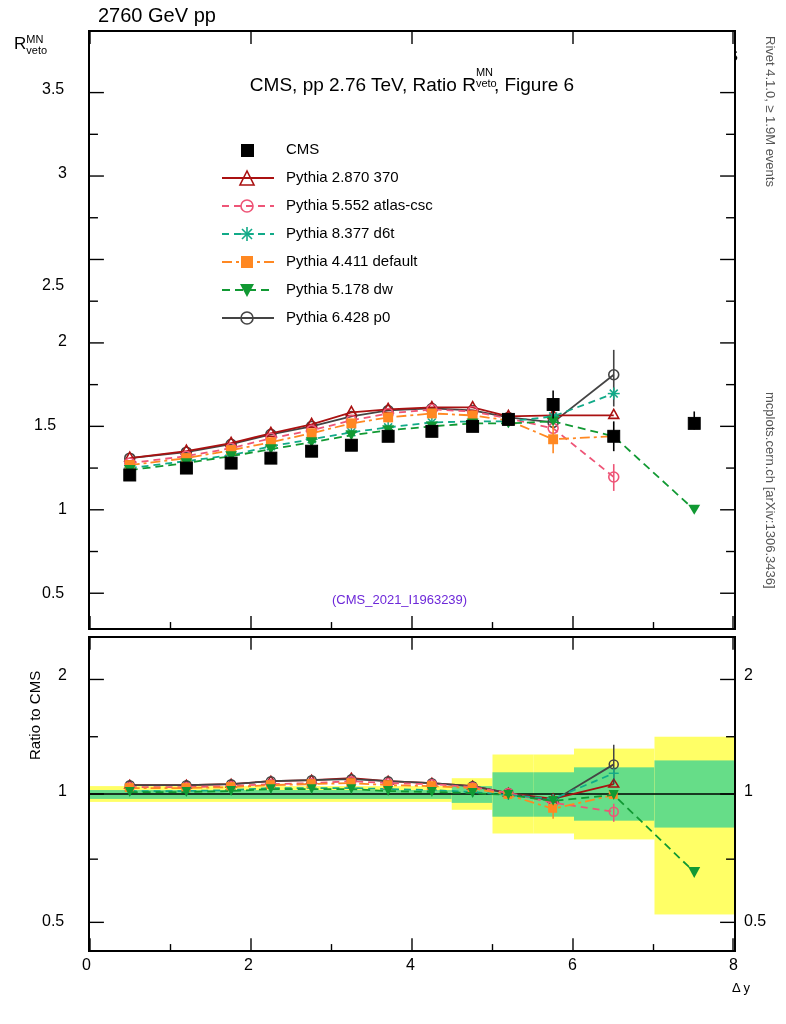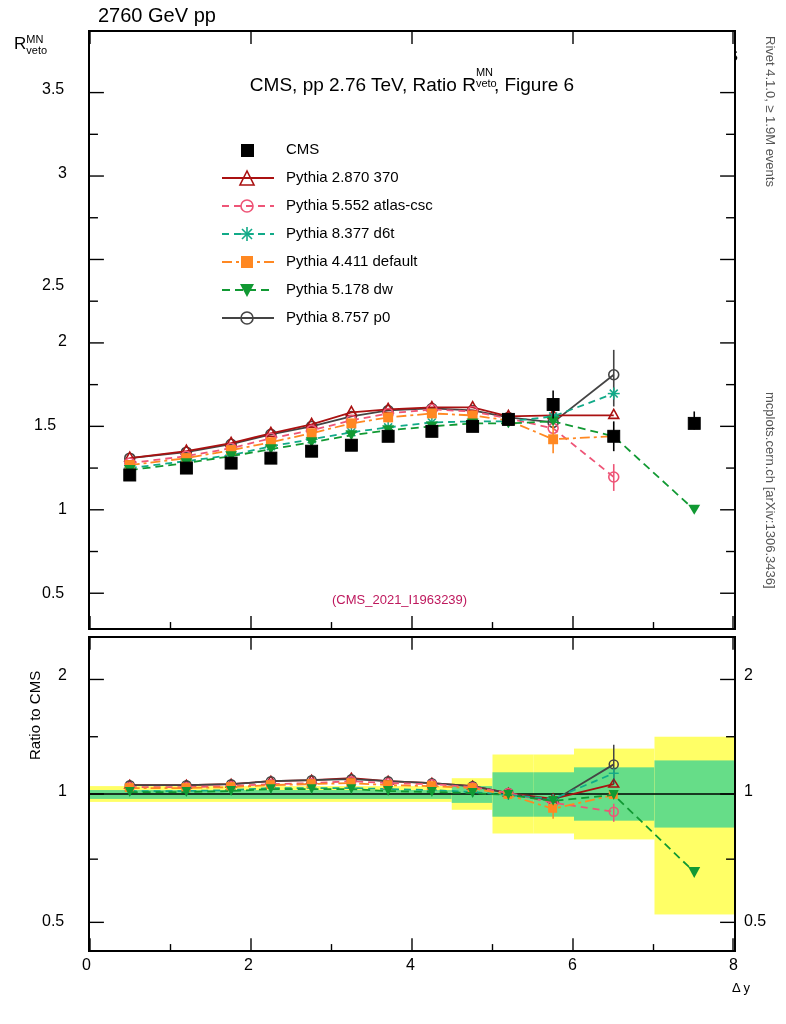--- a/index.html
+++ b/index.html
@@ -17,21 +17,21 @@
   
   .panel{position:absolute;border:2px solid #000;box-sizing:border-box;background:#fff;}
   #mainPanel{left:88px;top:30px;width:648px;height:600px;}
   #ratioPanel{left:88px;top:636px;width:648px;height:316px;}
 
   .plotarea{position:absolute;left:0;top:0;width:100%;height:100%;}
   .ylabel-main{position:absolute;left:14px;top:34px;font-size:17px;line-height:1.05;}
   .ratio-ylabel{position:absolute;left:26px;top:760px;font-size:15px;transform:rotate(-90deg);transform-origin:left top;white-space:nowrap;}
 
   .title{position:absolute;left:0;right:0;top:40px;text-align:center;font-size:19px;}
-  .watermark{position:absolute;font-size:13px;color:#be185d;}
+  .watermark{position:absolute;font-size:13px;color:#6d28d9;}
 
   
   #legend{position:absolute;left:130px;top:104px;font-size:15px;}
   .legrow{position:relative;height:28px;}
   .legmark{position:absolute;left:0;top:0;width:56px;height:28px;}
   .legtext{position:absolute;left:66px;top:4px;white-space:nowrap;}
 
   .xlabel{position:absolute;right:36px;top:980px;font-size:13px;}
 
   .tlab{position:absolute;font-size:16px;color:#000;}
@@ -330,21 +330,21 @@
           <line x1="2" y1="14" x2="54" y2="14" stroke="#119933" stroke-width="2" stroke-dasharray="8,5"></line>
           <polygon points="20,8 34,8 27,21" fill="#119933"></polygon>
         </svg>
         <span class="legtext">Pythia 5.178 dw</span>
       </div>
       <div class="legrow">
         <svg class="legmark" viewBox="0 0 56 28">
           <line x1="2" y1="14" x2="54" y2="14" stroke="#444444" stroke-width="2"></line>
           <circle cx="27" cy="14" r="6" fill="none" stroke="#444444" stroke-width="1.6"></circle>
         </svg>
-        <span class="legtext">Pythia 8.757 p0</span>
+        <span class="legtext">Pythia 6.428 p0</span>
       </div>
     </div>
   </div>
 
   <div class="tlab" style="left:42px;top:584px;">0.5</div>
   <div class="tlab" style="left:58px;top:500px;">1</div>
   <div class="tlab" style="left:34px;top:416px;">1.5</div>
   <div class="tlab" style="left:58px;top:332px;">2</div>
   <div class="tlab" style="left:42px;top:264px;margin-top:12px;">2.5</div>
   <div class="tlab" style="left:58px;top:164px;">3</div>

